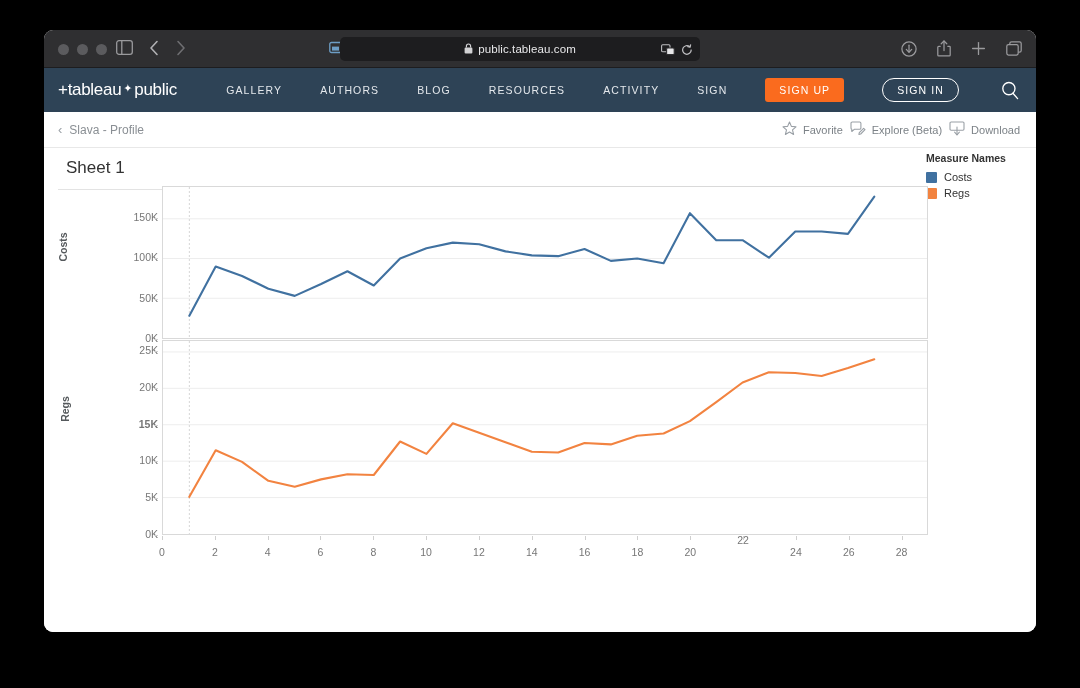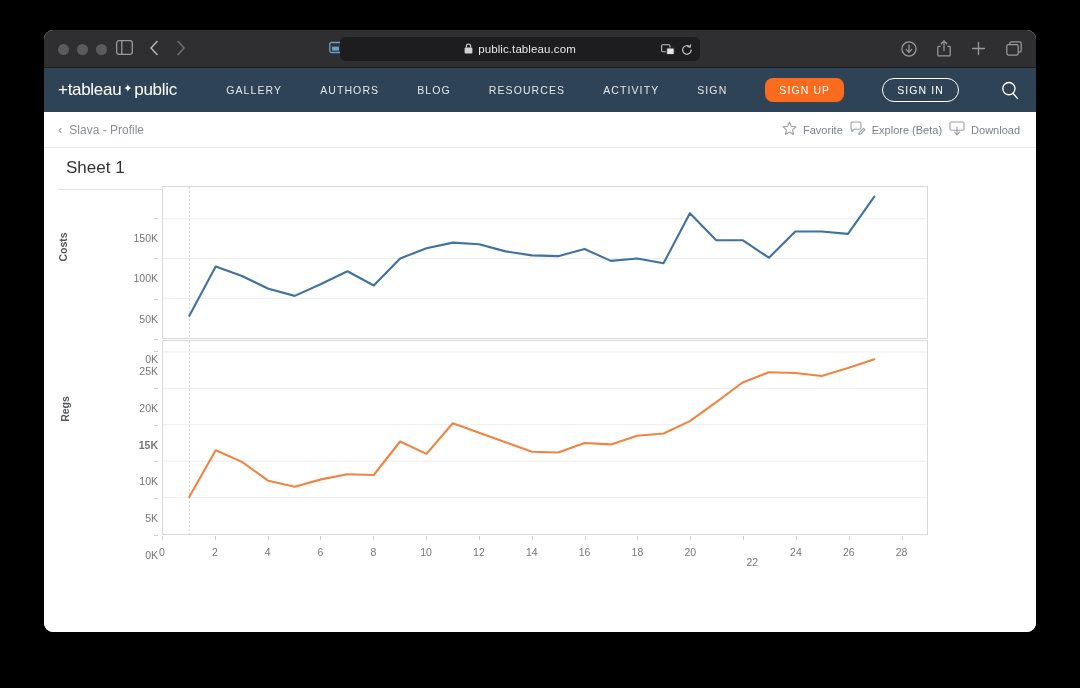--- a/index.html
+++ b/index.html
@@ -108,21 +108,21 @@
     text-decoration: none;
     cursor: pointer;
     white-space: nowrap;
   }
   .btn-signup {
     background: #fa6b1e;
     color: #ffffff;
     font-size: 10.5px;
     letter-spacing: 1.1px;
     border: none;
-    border-radius: 8px;
+    border-radius: 3px;
     padding: 6px 14px;
     cursor: pointer;
     font-family: inherit;
     white-space: nowrap;
   }
   .btn-signin {
     background: transparent;
     color: #ffffff;
     font-size: 10.5px;
     letter-spacing: 1.1px;
@@ -227,21 +227,20 @@
   #ylabel-regs  { left: -9px;  top: 255px; width: 60px; text-align: center; }
 
   .ytick {
     position: absolute;
     right: 0;
     font-size: 10.5px;
     color: #767676;
     text-align: right;
     width: 50px;
     white-space: nowrap;
-    margin-top: 21px;
   }
   .yaxis-box { position: absolute; left: 58px; width: 56px; }
 
   .xtick {
     position: absolute;
     font-size: 10.5px;
     color: #767676;
     text-align: center;
     width: 30px;
     white-space: nowrap;
@@ -415,20 +414,31 @@
           </span>
           <span>Download</span>
         </div>
       </div>
     </div>
 
     <div class="viz">
       <div class="sheet-title">Sheet 1</div>
       <div class="viz-divider-top"></div>
 
+      <div class="legend">
+        <div class="legend-title">Measure Names</div>
+        <div class="legend-row">
+          <span class="swatch" id="sw-costs" style="background: rgb(64, 113, 160);"></span>
+          <span class="legend-label">Costs</span>
+        </div>
+        <div class="legend-row">
+          <span class="swatch" id="sw-regs" style="background: rgb(242, 131, 64);"></span>
+          <span class="legend-label">Regs</span>
+        </div>
+      </div>
 
       <div class="ylabel-text" id="ylabel-costs">Costs</div>
       <div class="ylabel-text" id="ylabel-regs">Regs</div>
 
       <div class="yaxis-box" id="yaxis-costs">
           <div class="ytick" style="top: 184px;">0K</div>
           <div class="axis-tickmark" style="left: 52px; width: 4px; height: 1px; top: 191px;"></div>
           <div class="ytick" style="top: 143.737px;">50K</div>
           <div class="axis-tickmark" style="left: 52px; width: 4px; height: 1px; top: 150.737px;"></div>
           <div class="ytick" style="top: 103.474px;">100K</div>
@@ -489,21 +499,21 @@
           <div class="xtick" style="left: 419.966px; top: 398px;">12</div>
           <div class="axis-tickmark" style="left: 434.966px; top: 388px; width: 1px; height: 4px;"></div>
           <div class="xtick" style="left: 472.793px; top: 398px;">14</div>
           <div class="axis-tickmark" style="left: 487.793px; top: 388px; width: 1px; height: 4px;"></div>
           <div class="xtick" style="left: 525.621px; top: 398px;">16</div>
           <div class="axis-tickmark" style="left: 540.621px; top: 388px; width: 1px; height: 4px;"></div>
           <div class="xtick" style="left: 578.448px; top: 398px;">18</div>
           <div class="axis-tickmark" style="left: 593.448px; top: 388px; width: 1px; height: 4px;"></div>
           <div class="xtick" style="left: 631.276px; top: 398px;">20</div>
           <div class="axis-tickmark" style="left: 646.276px; top: 388px; width: 1px; height: 4px;"></div>
-          <div class="xtick" style="left: 684.103px; top: 408px; text-align: right;">22</div>
+          <div class="xtick" style="left: 684.103px; top: 386px;">22</div>
           <div class="axis-tickmark" style="left: 699.103px; top: 388px; width: 1px; height: 4px;"></div>
           <div class="xtick" style="left: 736.931px; top: 398px;">24</div>
           <div class="axis-tickmark" style="left: 751.931px; top: 388px; width: 1px; height: 4px;"></div>
           <div class="xtick" style="left: 789.759px; top: 398px;">26</div>
           <div class="axis-tickmark" style="left: 804.759px; top: 388px; width: 1px; height: 4px;"></div>
           <div class="xtick" style="left: 842.586px; top: 398px;">28</div>
           <div class="axis-tickmark" style="left: 857.586px; top: 388px; width: 1px; height: 4px;"></div>
         </div>
     </div>
 

